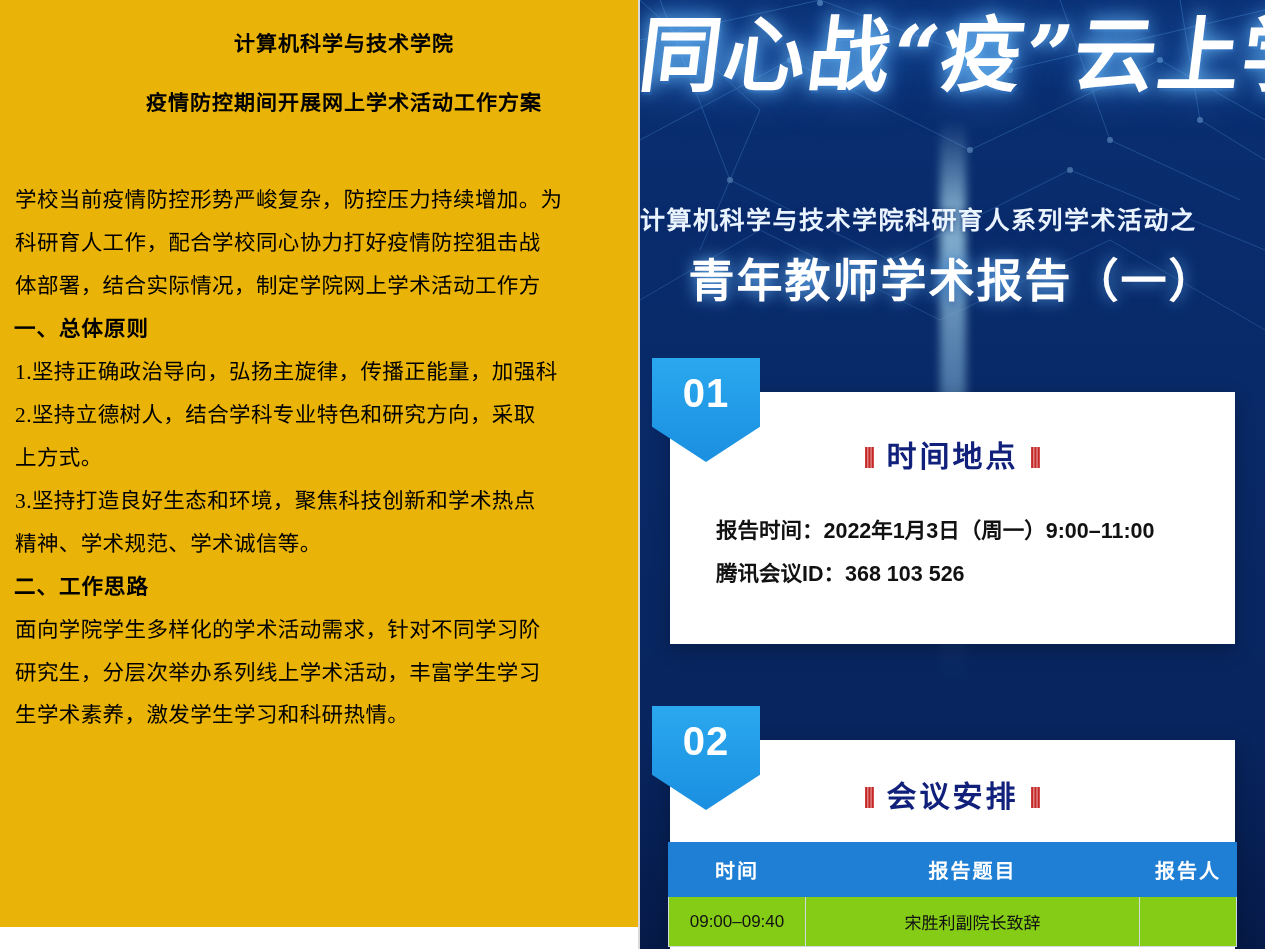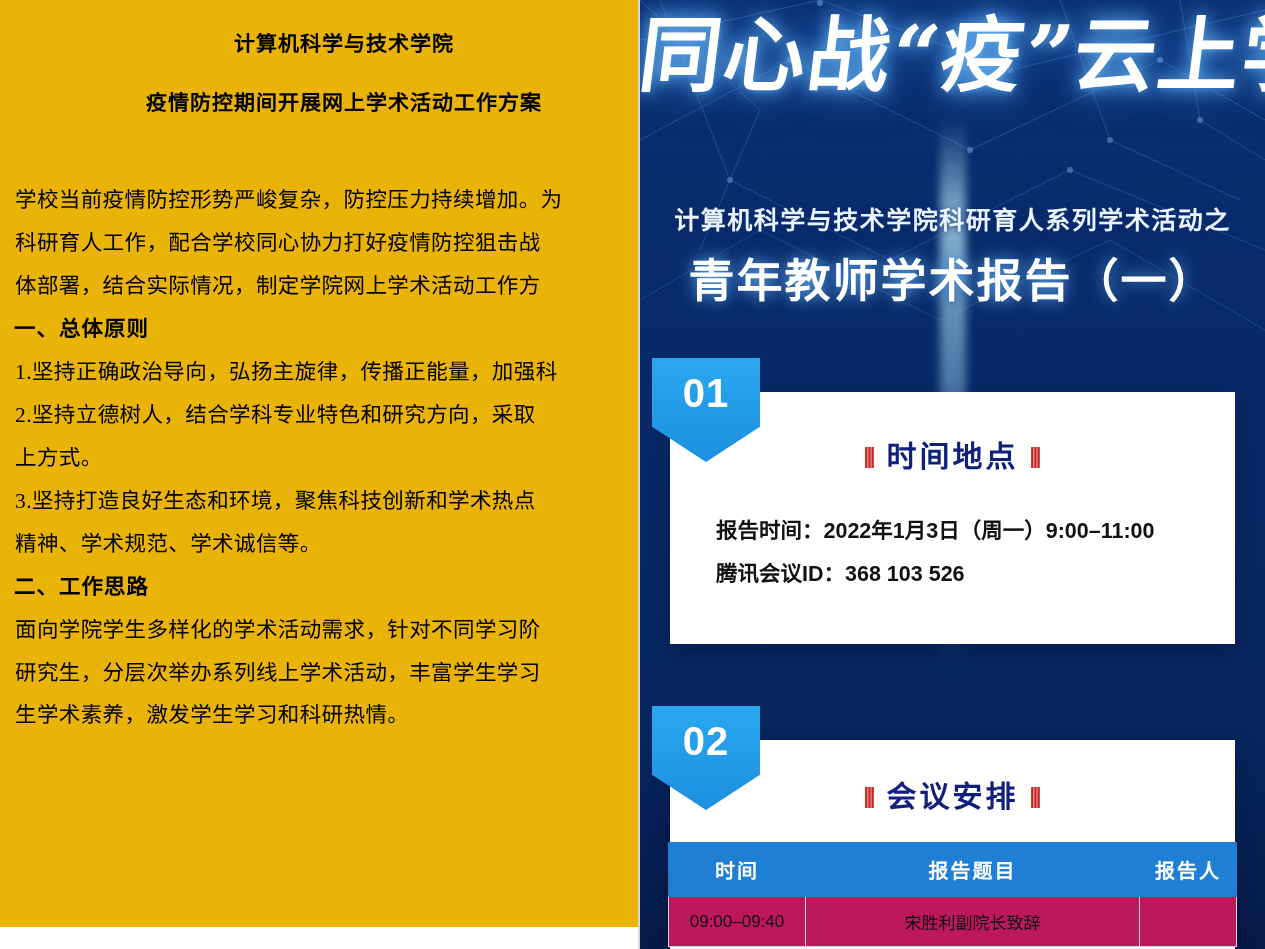--- a/index.html
+++ b/index.html
@@ -144,21 +144,21 @@
     transform: skewX(-7deg);
     text-shadow: 0 0 18px rgba(120,200,255,0.95), 0 0 42px rgba(60,150,255,0.8), 2px 3px 0 rgba(20,70,150,0.6);
     white-space: nowrap;
   }
 
   .sub-line {
     position: absolute;
     left: 0;
     top: 200px;
     width: 625px;
-    text-align: center;
+    text-align: left;
     font-family: "Liberation Sans", sans-serif;
     font-weight: bold;
     font-size: 25px;
     color: #eaf4ff;
     letter-spacing: 1.5px;
     text-shadow: 0 1px 6px rgba(10,40,110,0.9);
     white-space: nowrap;
   }
   .main-line {
     position: absolute;
@@ -237,21 +237,21 @@
   }
 
   
   .sched {
     position: absolute;
     left: 28px;
     top: 842px;
     width: 569px;
     border-collapse: collapse;
     font-family: "Liberation Sans", sans-serif;
-    background: #be185d;
+    background: #84cc16;
   }
   .sched th {
     background: #1f7fd4;
     color: #ffffff;
     font-size: 20px;
     font-weight: bold;
     padding: 12px 0;
     border: 1px solid #1f7fd4;
     letter-spacing: 2px;
   }

